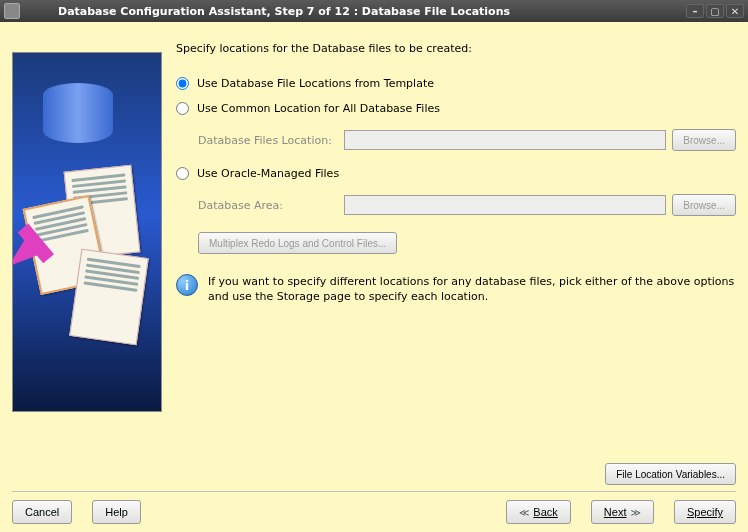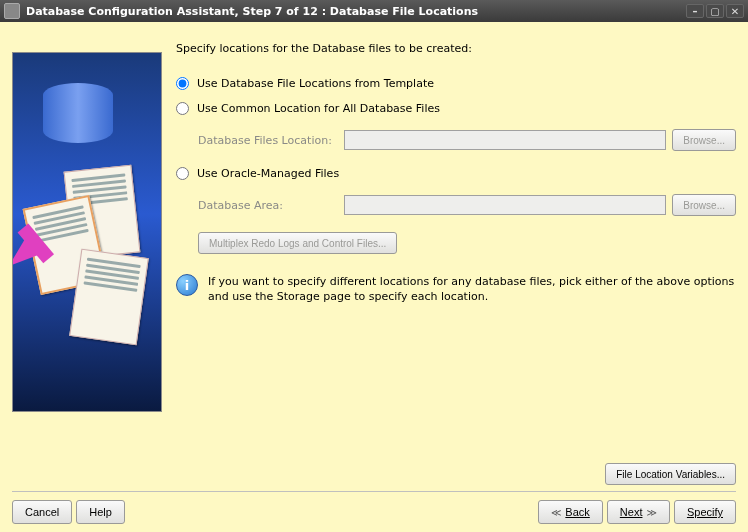--- a/index.html
+++ b/index.html
@@ -1,17 +1,17 @@
 <!DOCTYPE html>
 <html><head>
 <meta charset="utf-8">
 <style>
 * { box-sizing: border-box; margin: 0; padding: 0; }
 body { font-family: "DejaVu Sans", Arial, sans-serif; font-size: 11px; background: #4a4a4a; width: 748px; height: 532px; overflow: hidden; }
-.titlebar { background: linear-gradient(to bottom,#5a5a5a,#3a3a3a); color: #fff; height: 22px; display: flex; align-items: center; padding: 0 4px; font-weight: bold; }
+.titlebar { background: linear-gradient(to bottom,#5a5a5a,#3a3a3a); color: #fff; height: 22px; display: flex; align-items: center; padding: 0 4px; font-weight: bold; gap: 32px; }
 .titlebar .app-icon { width: 16px; height: 16px; background: #888; border: 1px solid #aaa; border-radius: 2px; margin-right: 6px; }
 .titlebar .wincontrols { margin-left: auto; display: flex; gap: 2px; }
 .winbtn { width: 18px; height: 14px; border: 1px solid #666; background: #4a4a4a; color: #ddd; font-size: 10px; display: flex; align-items: center; justify-content: center; border-radius: 2px; cursor: default; }
 .window-body { background: #fef9c3; height: 510px; padding: 10px 12px 8px 12px; display: flex; flex-direction: column; }
 .content { display: flex; gap: 14px; flex: 1; }
 .sidebar-img { width: 150px; height: 360px; background: linear-gradient(to bottom,#1a3a7a 0%,#2a5ad0 45%,#0a1a40 100%); border: 1px solid #8a8a8a; position: relative; overflow: hidden; margin-top: 20px; }
 .cyl { position: absolute; top: 30px; left: 30px; width: 70px; height: 60px; background: linear-gradient(to right,#3a6ad0,#7aa0f0,#3a6ad0); border-radius: 50%/20%; }
 .page { position: absolute; background: #f8f4e8; border: 1px solid #caa; box-shadow: 1px 1px 2px rgba(0,0,0,.4); width: 68px; height: 88px; padding: 4px; overflow: hidden; }
 .page .squig { height: 3px; background: #9aa; margin: 3px 2px; border-radius: 1px; }
 .p1 { top: 115px; left: 55px; transform: rotate(-6deg); }
@@ -27,21 +27,21 @@
 .subrow label { color: #8a8a87; width: 140px; }
 .subrow input[type=text] { flex: 1; height: 20px; border: 1px solid #a0a0a0; background: #eeeeec; padding: 0 4px; }
 .subrow input[type=text]:disabled { color: #999; }
 .btn { height: 22px; padding: 0 10px; background: linear-gradient(to bottom,#fafafa,#e0e0de); border: 1px solid #9a9a98; border-radius: 3px; font-size: 10px; color: #000; cursor: default; }
 .btn.disabled { color: #9a9a97; }
 .multiplex { margin-left: 22px; margin-top: 6px; margin-bottom: 12px; }
 .inforow { display: flex; align-items: flex-start; gap: 10px; margin-top: 8px; }
 .info-icon { width: 22px; height: 22px; border-radius: 50%; background: radial-gradient(circle at 30% 30%,#8ad0ff,#2a7ad0); color: #fff; font-weight: bold; font-size: 13px; display: flex; align-items: center; justify-content: center; border: 1px solid #2a5aa0; flex-shrink: 0; margin-top:0; }
 .info-text { color: #000; line-height: 1.4; }
 .varrow { display: flex; justify-content: flex-end; margin-top: 0; }
-.footer { display: flex; align-items: center; border-top: 1px solid #c0c0be; padding-top: 8px; margin-top: 6px; gap: 4px; }
+.footer { display: flex; align-items: center; border-top: 1px solid #c0c0be; padding-top: 8px; margin-top: 6px; gap: 20px; }
 .footer .spacer { flex: 1; }
 .navbtn { height: 24px; padding: 0 12px; background: linear-gradient(to bottom,#fafafa,#e0e0de); border: 1px solid #9a9a98; border-radius: 3px; font-size: 11px; display: inline-flex; align-items: center; gap: 4px; cursor: default; }
 .chev { font-size: 10px; color: #555; }
 .ul { text-decoration: underline; }
 </style>
 </head>
 <body>
 
 <div class="titlebar">
   <div class="app-icon"></div>

